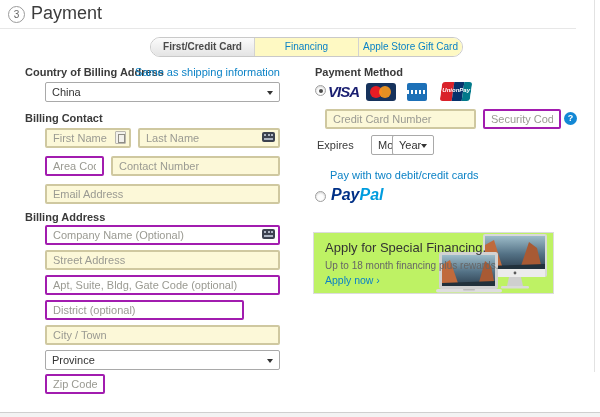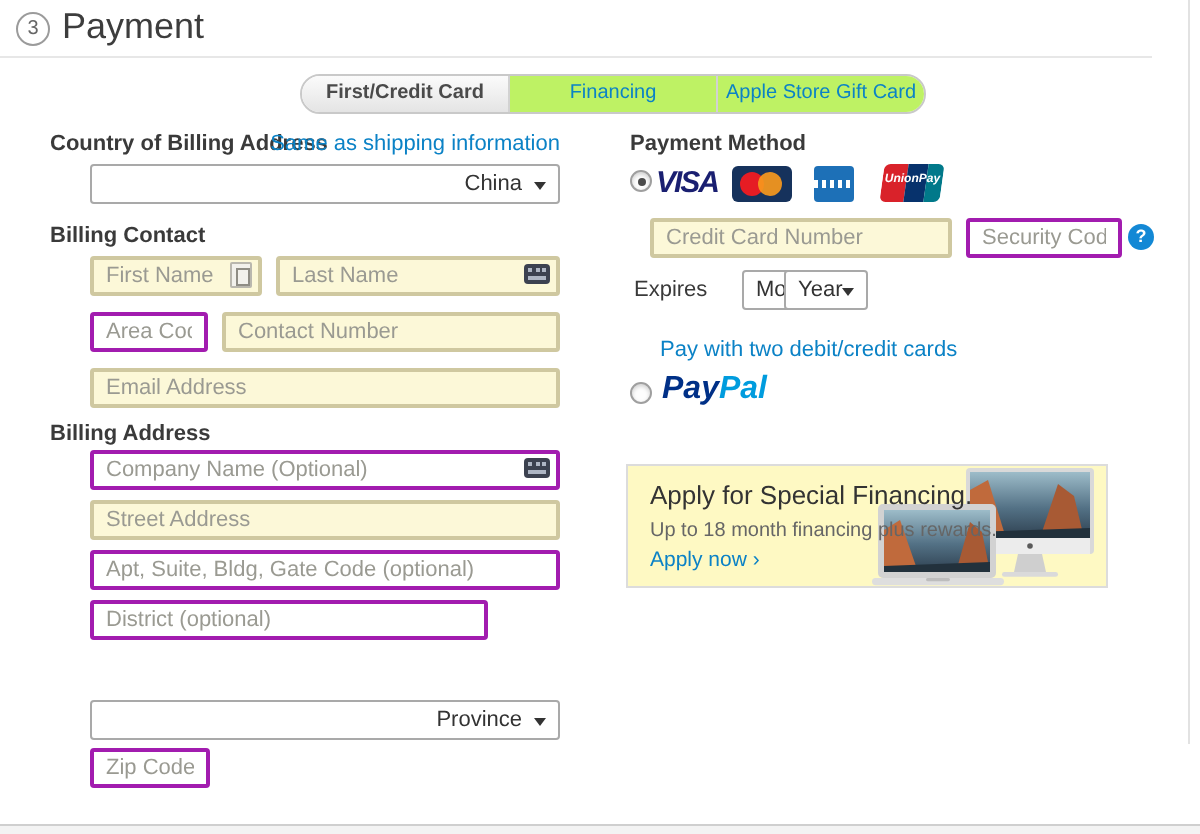--- a/index.html
+++ b/index.html
@@ -10,21 +10,21 @@
   
   .step-circle { position:absolute; left:8px; top:6px; width:17px; height:17px; border:1px solid #9b9b9b;
     border-radius:50%; font-size:10px; line-height:15px; text-align:center; color:#666; }
   .page-title { position:absolute; left:31px; top:3px; font-size:18px; color:#3d3d3d; }
   .header-rule { position:absolute; left:0; top:28px; width:576px; height:1px; background:#e7e7e7; }
 
   
   .tabbar { position:absolute; left:150px; top:37px; width:313px; height:20px; display:flex;
     border:1px solid #c9c9c9; border-radius:11px; overflow:hidden; background:#fff; }
   .tab { flex:1; font-size:10px; text-align:center; line-height:18px; color:#0b82c6; cursor:pointer;
-    border-right:1px solid #d2d2d2; background:#bef264; white-space:nowrap; }
+    border-right:1px solid #d2d2d2; background:#fef9c3; white-space:nowrap; }
   .tab:last-child { border-right:none; }
   .tab.selected { background:linear-gradient(#fbfbfb,#e4e4e4); color:#4a4a4a; font-weight:bold; }
 
   
   .lbl { position:absolute; font-size:11px; font-weight:bold; color:#3a3a3a; }
   .link { position:absolute; font-size:11px; color:#0b82c6; cursor:pointer; text-decoration:none;text-align:center; }
   .fieldwrap { position:absolute; height:20px; }
   .fieldwrap input { width:100%; height:100%; border:2px solid #a21caf; border-radius:2px;
     font-family:"Liberation Sans", sans-serif; font-size:11px; padding:0 6px; color:#333; background:#fff; }
   .fieldwrap.req input { background:#fcf8d8; border-color:#cfc8a0; }
@@ -36,21 +36,21 @@
       linear-gradient(#aeb6c4,#aeb6c4) 0 0/2px 2px no-repeat,
       linear-gradient(#aeb6c4,#aeb6c4) 3.5px 0/2px 2px no-repeat,
       linear-gradient(#aeb6c4,#aeb6c4) 7px 0/2px 2px no-repeat,
       linear-gradient(#aeb6c4,#aeb6c4) 0 4px/9px 2px no-repeat; }
   .fieldwrap .ime-box { position:absolute; right:5px; top:3px; width:11px; height:13px; background:#f2f1ec;
     border:1px solid #b9b7ae; border-radius:1px; }
   .fieldwrap .ime-box::after { content:""; position:absolute; left:2px; top:2px; width:5px; height:7px;
     border:1px solid #8f8d85; }
 
   .select { position:absolute; height:20px; border:1px solid #a9a9a9; border-radius:2px; background:#fff;
-    font-size:11px; line-height:18px; padding:0 18px 0 6px; color:#333; cursor:pointer;text-align:right; }
+    font-size:11px; line-height:18px; padding:0 18px 0 6px; color:#333; cursor:pointer; }
   .select .caret { position:absolute; right:6px; top:8px; width:0; height:0;
     border-left:3.5px solid transparent; border-right:3.5px solid transparent; border-top:4.5px solid #333; }
 
   .radio { position:absolute; width:11px; height:11px; border-radius:50%; background:#fdfdfd;
     border:1px solid #9f9f9f; box-shadow:inset 0 1px 2px rgba(0,0,0,.18); cursor:pointer; }
   .radio.on::after { content:""; position:absolute; left:2.5px; top:2.5px; width:4px; height:4px;
     border-radius:50%; background:#4b4b4b; }
 
   
   .visa-logo { position:absolute; left:328px; top:83px; font-size:15px; font-weight:bold; font-style:italic;
@@ -77,21 +77,21 @@
 
   .paypal-logo { position:absolute; left:331px; top:186px; font-size:16px; font-weight:bold;
     font-style:italic; cursor:pointer; }
   .paypal-logo .pp1 { color:#003087; }
   .paypal-logo .pp2 { color:#009cde; }
 
   .inline-lbl { position:absolute; font-size:11px; color:#3a3a3a; }
 
   
   .promo { position:absolute; left:313px; top:232px; width:241px; height:62px; border:1px solid #dcdcdc;
-    background:#fef9c3; }
+    background:#bef264; }
   .promo-title { position:absolute; left:11px; top:7px; font-size:13px; color:#333; }
   .promo-sub { position:absolute; left:11px; top:27px; font-size:10px; color:#666; }
   .promo-link { position:absolute; left:11px; top:41px; font-size:10.5px; color:#0b82c6; cursor:pointer; }
   .promo-img { position:absolute; right:1px; top:0; }
 
   
   .right-border { position:absolute; left:594px; top:0; width:1px; height:372px; background:#e2e2e2; }
   .bottom-rule { position:absolute; left:0; top:412px; width:600px; height:1px; background:#cfcfcf; }
   .bottom-strip { position:absolute; left:0; top:413px; width:600px; height:4px; background:#f3f3f3; }
 </style>
@@ -147,20 +147,23 @@
     <span class="ime-kb"></span>
   </div>
   <div class="fieldwrap req" style="left:45px; top:250px; width:235px;">
     <input placeholder="Street Address" style="">
   </div>
   <div class="fieldwrap" style="left:45px; top:275px; width:235px;">
     <input placeholder="Apt, Suite, Bldg, Gate Code (optional)" style="">
   </div>
   <div class="fieldwrap" style="left:45px; top:300px; width:199px;">
     <input placeholder="District (optional)" style="">
+  </div>
+  <div class="fieldwrap req" style="left:45px; top:325px; width:235px;">
+    <input placeholder="City / Town" style="">
   </div>
 
   <div class="select" style="left:45px; top:350px; width:235px;">
     <span>Province</span>
     <span class="caret"></span>
   </div>
 
   <div class="fieldwrap" style="left:45px; top:374px; width:60px;">
     <input placeholder="Zip Code" style="">
   </div>

